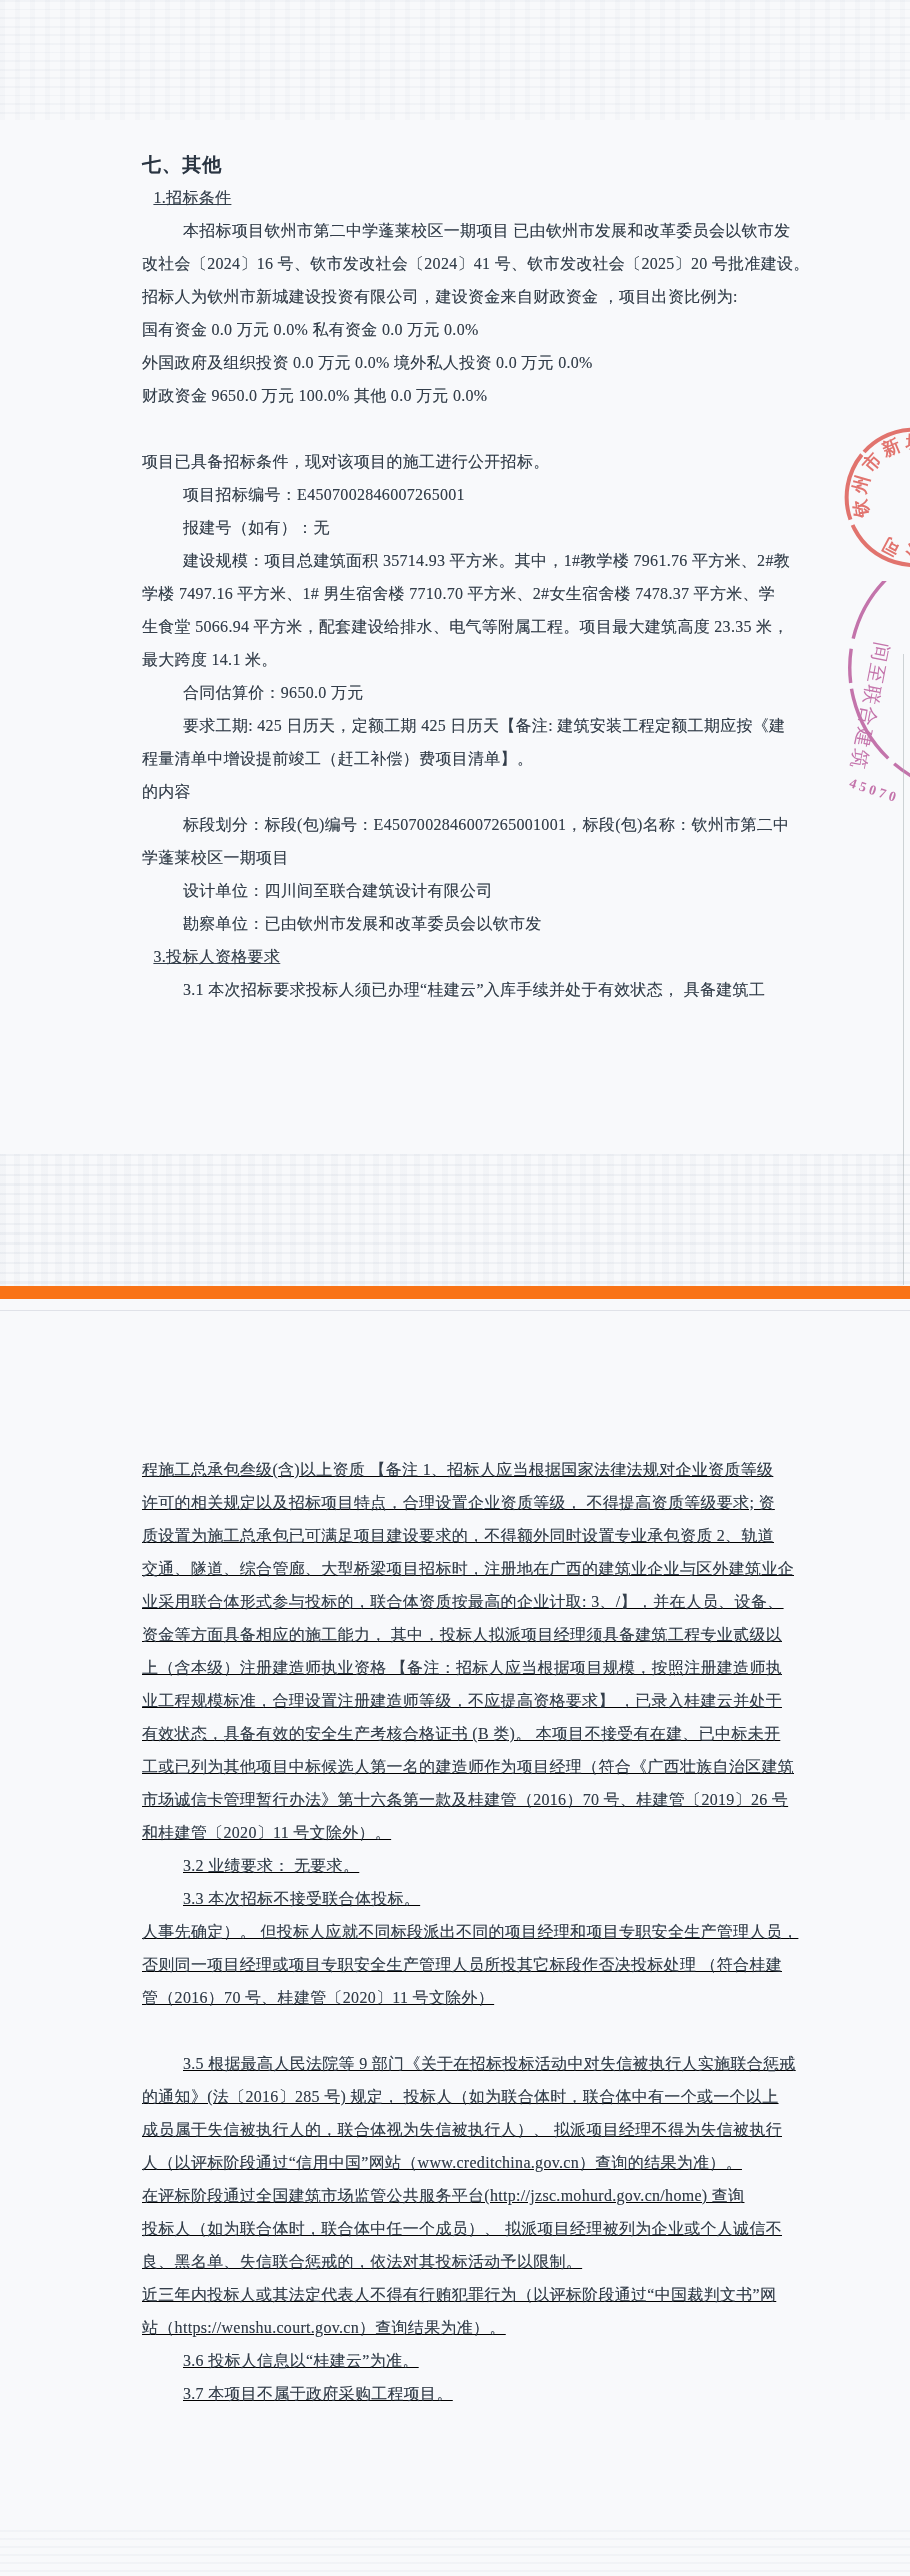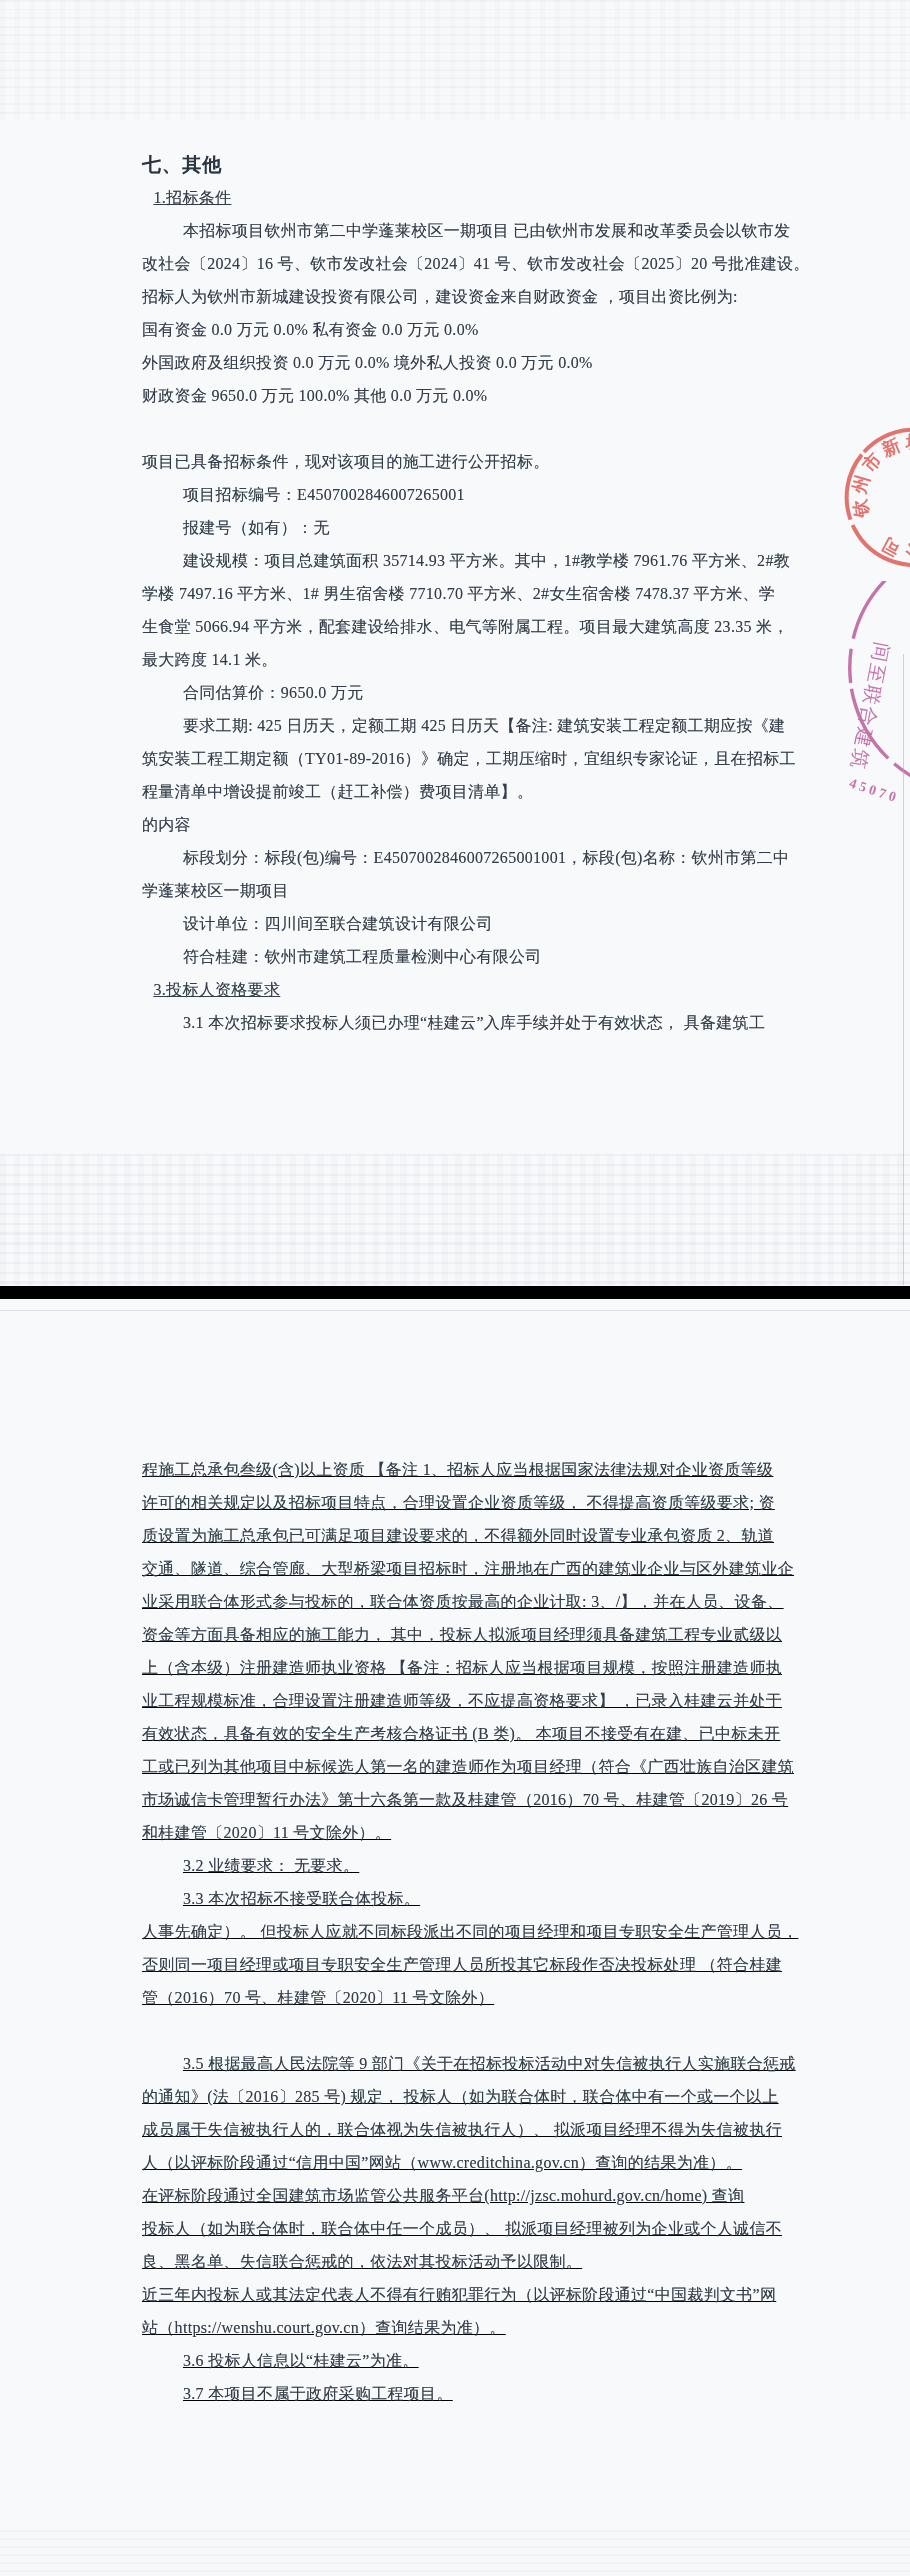--- a/index.html
+++ b/index.html
@@ -1,17 +1,17 @@
 <!DOCTYPE html>
 <html style="font-size:9.2px"><head>
 <meta charset="utf-8">
 <style>
   html,body{margin:0;padding:0;background:#ffffff;}
   .canvas{
-    position:relative;width:910px;height:2576px;background:#000000;overflow:hidden;
+    position:relative;width:910px;height:2576px;background:#f97316;overflow:hidden;
     font-family:"Liberation Serif","DejaVu Serif",serif;
   }
   .page{position:absolute;left:0;width:910px;background:#f8f9fb;overflow:hidden;}
   #page1{top:0;height:1286px;}
   #page2{top:1299px;height:1277px;}
   .bleed{position:absolute;left:0;width:100%;pointer-events:none;}
   .bleed.top{top:0;height:120px;
     background:repeating-linear-gradient(180deg,rgba(110,128,155,0.05) 0 1.7px,rgba(0,0,0,0) 1.7px 8.6px),
                repeating-linear-gradient(90deg,rgba(110,128,155,0.03) 0 5.2px,rgba(0,0,0,0) 5.2px 15px);}
   .bleed.bottom{bottom:0;height:132px;
@@ -58,27 +58,26 @@
         <div class="line blank"></div>
         <div class="line flush">项目已具备招标条件，现对该项目的施工进行公开招标。</div>
         <div class="line para">项目招标编号：E4507002846007265001</div>
         <div class="line para">报建号（如有）：无</div>
         <div class="line para">建设规模：项目总建筑面积 35714.93 平方米。其中，1#教学楼 7961.76 平方米、2#教</div>
         <div class="line flush">学楼 7497.16 平方米、1# 男生宿舍楼 7710.70 平方米、2#女生宿舍楼 7478.37 平方米、学</div>
         <div class="line flush">生食堂 5066.94 平方米，配套建设给排水、电气等附属工程。项目最大建筑高度 23.35 米，</div>
         <div class="line flush">最大跨度 14.1 米。</div>
         <div class="line para">合同估算价：9650.0 万元</div>
         <div class="line para">要求工期: 425 日历天，定额工期 425 日历天【备注: 建筑安装工程定额工期应按《建</div>
-        <div class="line flush">筑安装工程工期定额（TY01-89-2016）》确定，工期压缩时，宜组织专家论证，且在招标工</div>
         <div class="line flush">程量清单中增设提前竣工（赶工补偿）费项目清单】。</div>
         <div class="line flush">的内容</div>
         <div class="line para">标段划分：标段(包)编号：E4507002846007265001001，标段(包)名称：钦州市第二中</div>
         <div class="line flush">学蓬莱校区一期项目</div>
         <div class="line para">设计单位：四川间至联合建筑设计有限公司</div>
-        <div class="line para">符合桂建：钦州市建筑工程质量检测中心有限公司</div>
+        <div class="line para">勘察单位：已由钦州市发展和改革委员会以钦市发</div>
         <div class="line sec">3.投标人资格要求</div>
         <div class="line para">3.1 本次招标要求投标人须已办理“桂建云”入库手续并处于有效状态， 具备建筑工</div>
       </div>
 
     <svg class="seal" id="company-seal" width="90" height="161" viewBox="0 0 157 280">
       <g transform="rotate(-28 150 135)" opacity="0.82">
         <circle cx="168" cy="132" r="118" fill="none" stroke-width="7" stroke-dasharray="150 8 220 10 120 6" stroke="#dd5750"></circle>
         <path id="company-seal-arc" fill="none" d="M 83 132 A 85 85 0 1 1 253 132 A 85 85 0 1 1 83 132"></path>
         <text font-size="31" letter-spacing="7" font-weight="bold" fill="#dd5750">
           <textPath href="#company-seal-arc" startOffset="8">钦州市新城建设投资有限公司</textPath>

